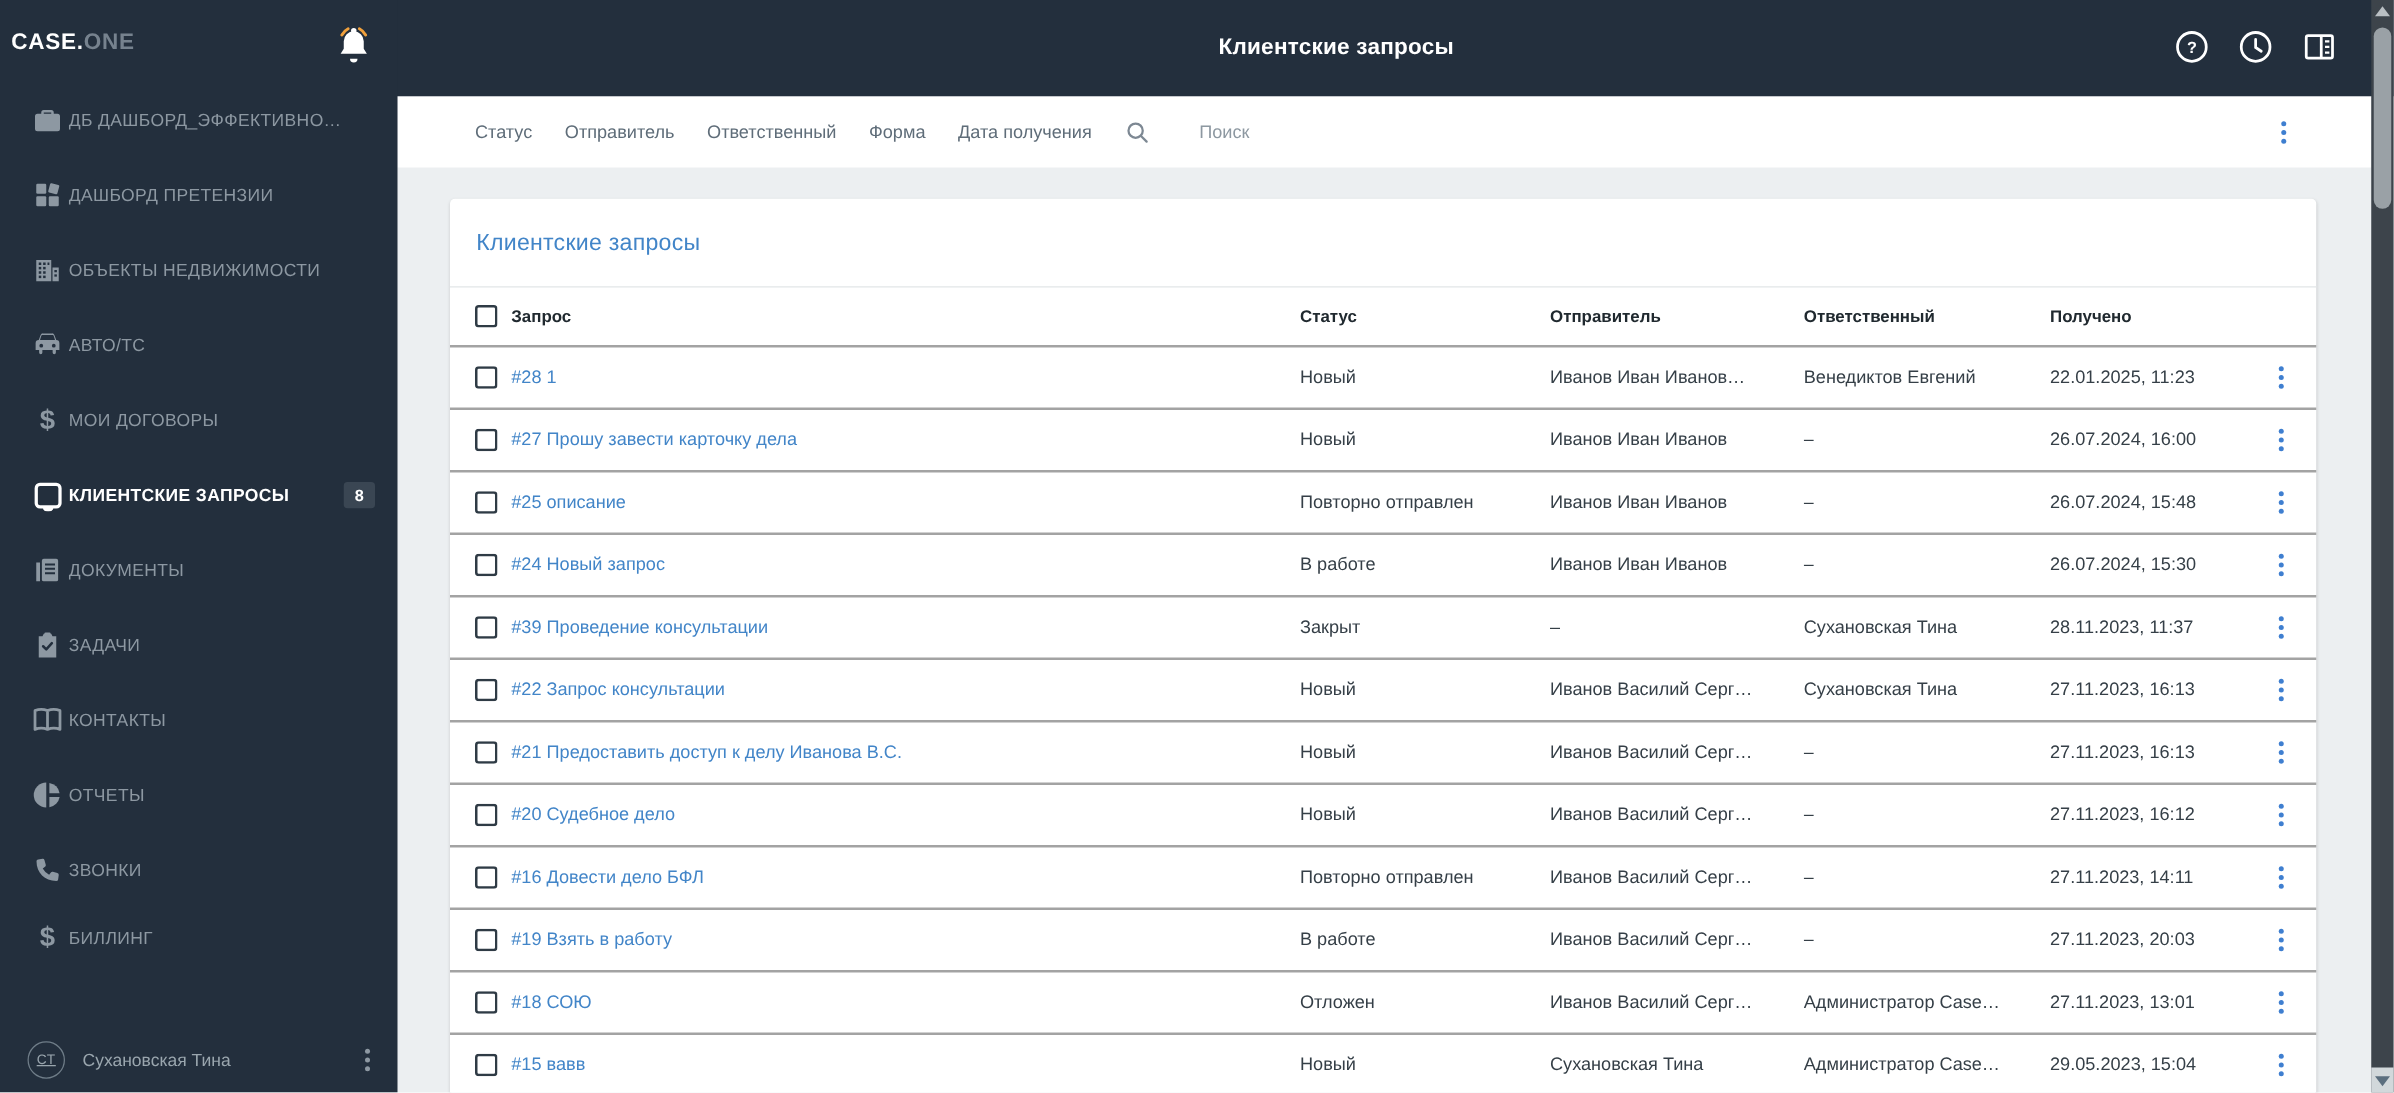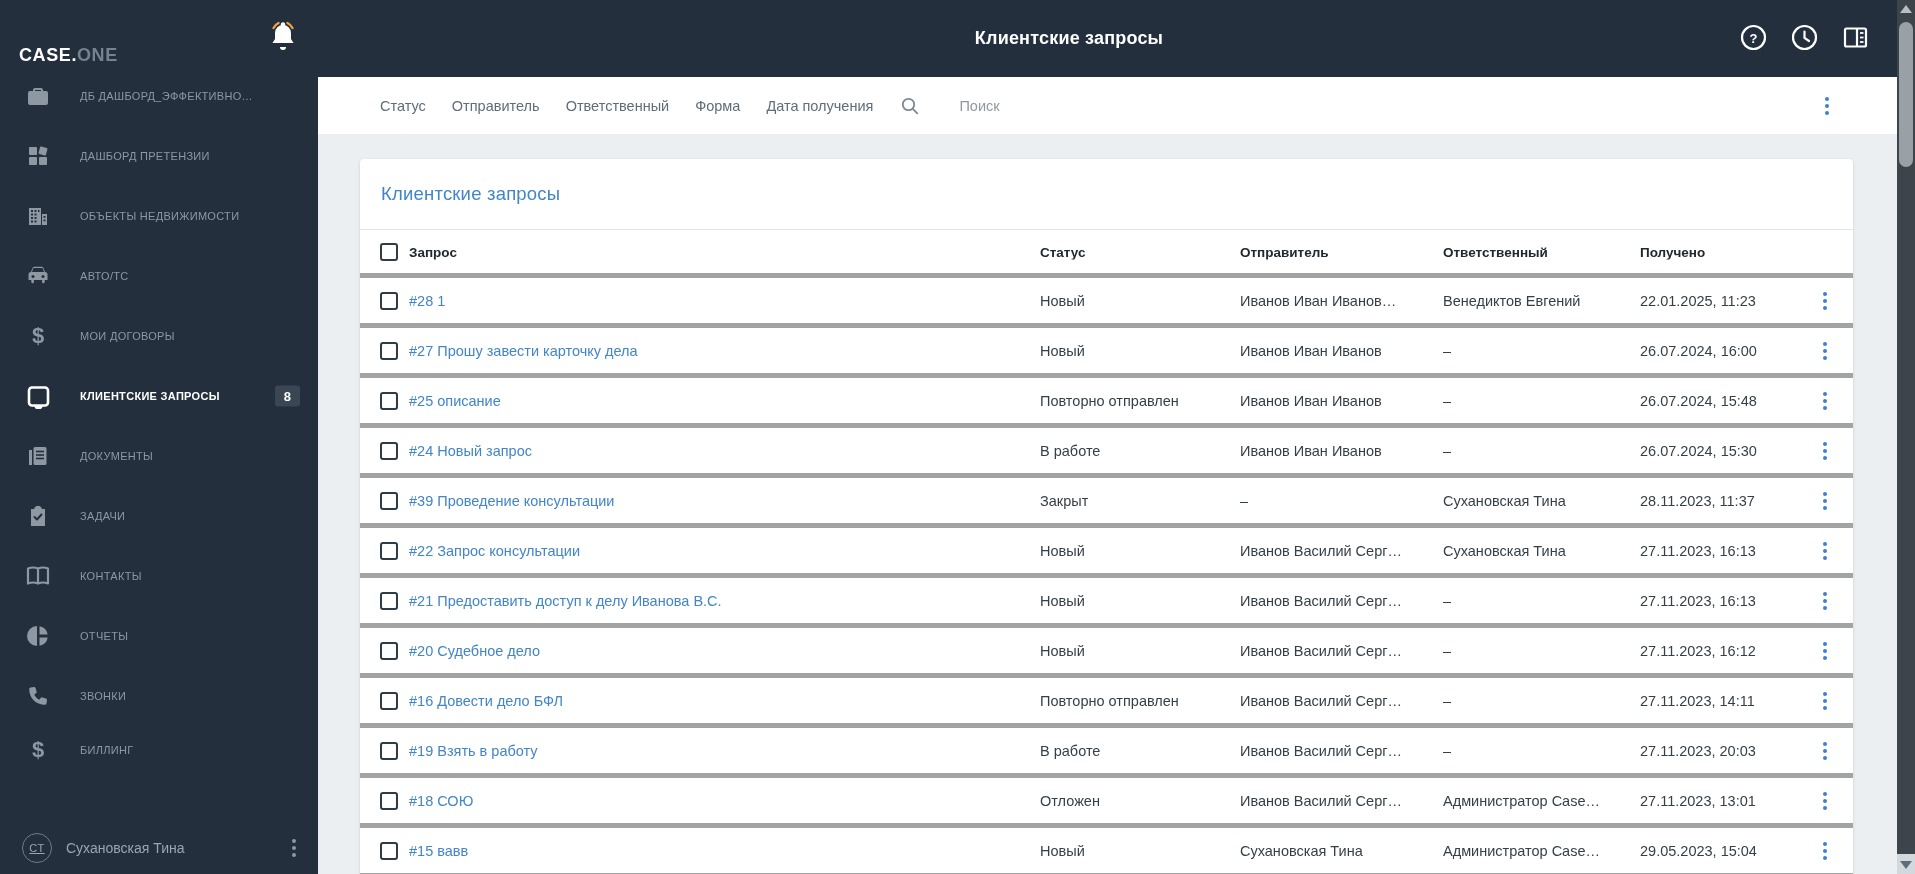--- a/index.html
+++ b/index.html
@@ -15,35 +15,35 @@
   .topbar { position:absolute; left:0; top:0; width:1915px; height:77px; background:#232f3d; z-index:2; }
   .topbar-title {
     position:absolute; left:1069px; top:38px; transform:translate(-50%,-50%);
     color:#fff; font-size:18px; font-weight:bold; letter-spacing:.2px; white-space:nowrap;
   }
   .topbar-icons { position:absolute; right:46px; top:24px; display:flex; gap:24px; }
   .tb-icon { width:27px; height:27px; display:block; cursor:pointer; }
 
   
   .sidebar { position:absolute; left:0; top:0; width:318px; height:874px; background:#232f3d; z-index:3; display:flex; flex-direction:column; }
-  .logo-row { height:66px; display:flex; align-items:flex-end; padding-left:19px; position:relative; flex:none; }
+  .logo-row { height:66px; display:flex; align-items:center; padding-left:9px; position:relative; flex:none; }
   .logo { font-size:18px; font-weight:bold; letter-spacing:.6px; }
   .logo .lp { color:#ffffff; }
   .logo .ls { color:#76828e; }
   .bell { position:absolute; left:268px; top:20px; width:30px; height:34px; }
   .nav { flex:1 1 auto; overflow:hidden; }
   .nav-item {
     height:60px; display:flex; align-items:center; padding-left:25px; position:relative;
     cursor:pointer;
   }
   .nav-item.billing { height:48px; }
   .nav-ico { width:26px; height:26px; flex:none; display:flex; align-items:center; justify-content:center; }
   .nav-ico svg { display:block; }
   .nav-lbl {
-    margin-left:29px; font-size:11px; letter-spacing:.3px; color:#8d98a2;
+    margin-left:4px; font-size:14px; letter-spacing:.3px; color:#8d98a2;
     text-transform:none; white-space:nowrap; overflow:hidden; max-width:250px;
   }
   .nav-item.active .nav-lbl { color:#ffffff; font-weight:bold; max-width:205px; }
   .nav-badge {
     position:absolute; right:18px; top:50%; transform:translateY(-50%);
     background:#3a4653; color:#fff; font-size:13px; font-weight:bold;
     padding:4px 9px; border-radius:3px; line-height:1;
   }
   .dollar-glyph { font-size:22px; color:#8d98a2; font-weight:bold; line-height:1; }
   .side-footer { flex:none; height:52px; display:flex; align-items:center; padding-left:22px; position:relative; }
@@ -71,21 +71,21 @@
   .filterbar .kebab { position:absolute; right:64px; top:50%; transform:translateY(-50%); }
   .kebab.blue i { background:#3f7fd0; }
 
   
   .card {
     position:absolute; left:360px; top:159px; width:1493px; height:720px;
     background:#ffffff; border-radius:4px; box-shadow:0 1px 3px rgba(0,0,0,.14);
   }
   .card-title-row { height:70px; display:flex; align-items:center; padding-left:21px; }
   .card-title { color:#4285c8; font-size:18.5px; letter-spacing:.2px; }
-  .t-row { position:relative; height:50px; border-bottom:5px solid #a3a3a3; }
+  .t-row { position:relative; height:50px; border-bottom:2px solid #a3a3a3; }
   .t-head { height:49px; border-top:1px solid #e2e6e8; }
   .cell { position:absolute; top:50%; transform:translateY(-50%); white-space:nowrap; overflow:hidden; font-size:14.5px; color:#353f47; }
   .c-check { left:20px; }
   .c-query { left:49px; max-width:610px; }
   .c-status { left:680px; max-width:185px; }
   .c-sender { left:880px; max-width:190px; }
   .c-resp { left:1083px; max-width:185px; }
   .c-recv { left:1280px; max-width:170px; }
   .c-menu { left:1459px; }
   .t-head .cell { font-size:13.5px; font-weight:bold; color:#20292f; }

